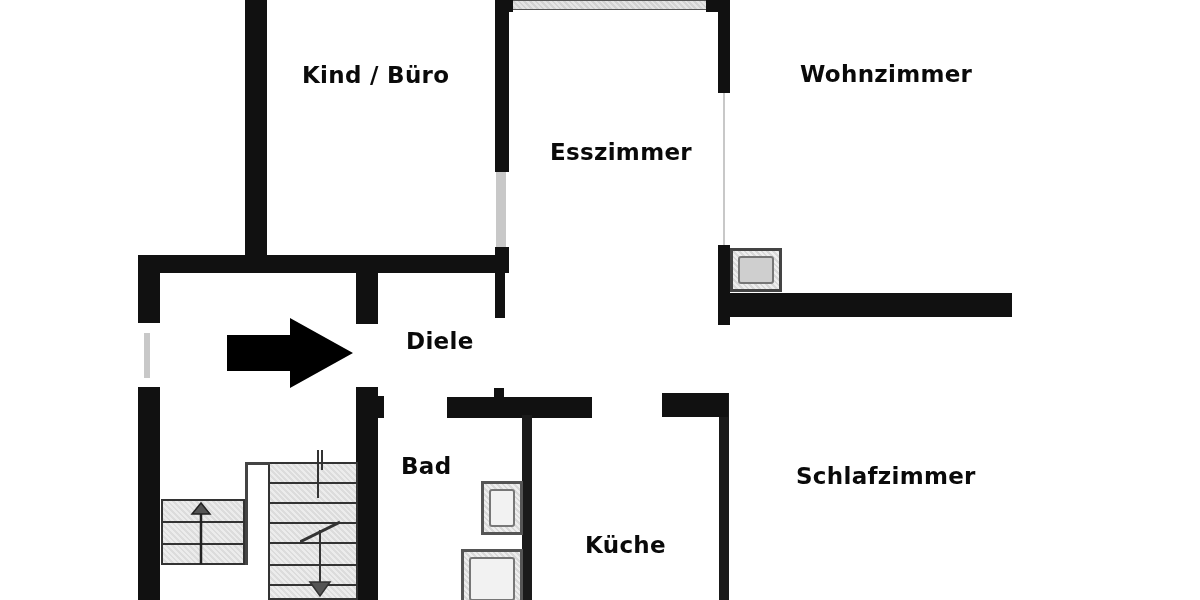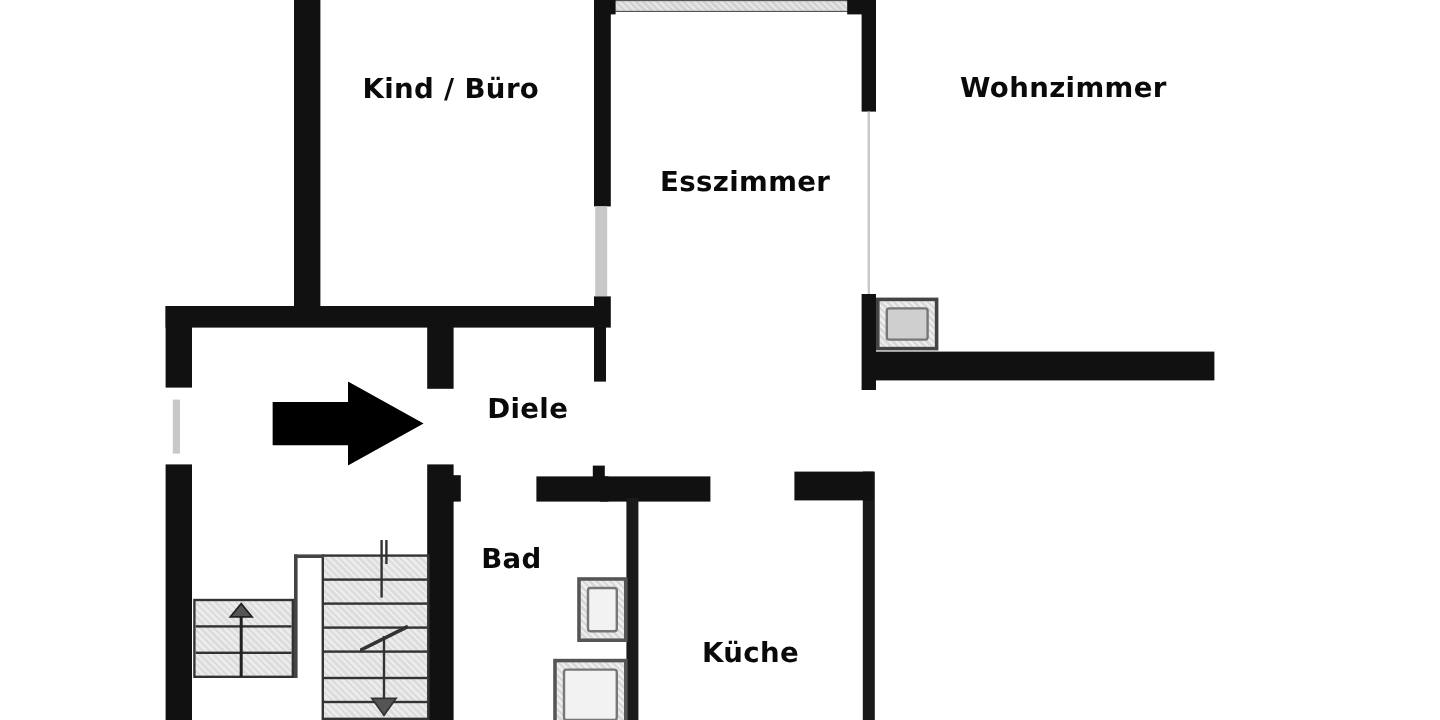--- a/index.html
+++ b/index.html
@@ -135,14 +135,15 @@
   <div class="fixture" style="left:461px; top:549px; width:62px; height:60px;">
     <div class="inner"></div>
   </div>
 
   <div class="label" style="left:302px; top:62px;">Kind / Büro</div>
   <div class="label" style="left:550px; top:139px;">Esszimmer</div>
   <div class="label" style="left:800px; top:61px;">Wohnzimmer</div>
   <div class="label" style="left:406px; top:328px;">Diele</div>
   <div class="label" style="left:401px; top:453px;">Bad</div>
   <div class="label" style="left:585px; top:532px;">Küche</div>
+  <div class="label" style="left:796px; top:463px;">Schlafzimmer</div>
 
 </div>
 
 </body></html>

